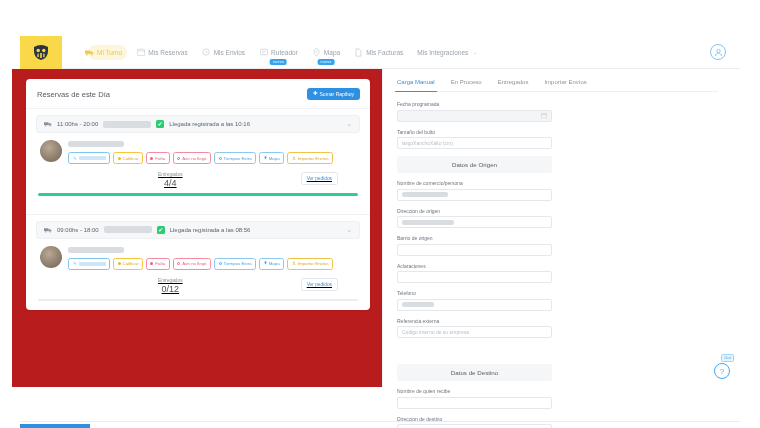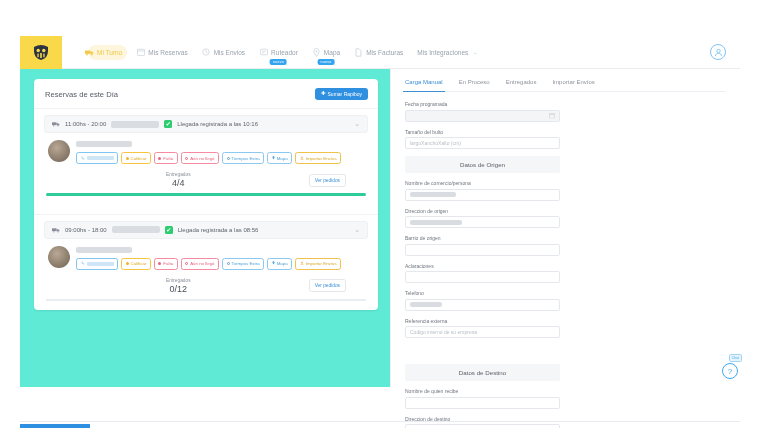--- a/index.html
+++ b/index.html
@@ -49,23 +49,23 @@
   .caret { font-size: 5px; color:#b9c0c7; margin-left:2px; }
   .avatar-btn {
     width: 16px; height: 16px; border-radius: 50%;
     border: 1px solid #7ec5f2; color: #7ec5f2;
     display:flex; align-items:center; justify-content:center;
     margin-right: 14px; flex: 0 0 auto; cursor:pointer;
   }
 
   
   .content {
-    position: absolute; left: 20px; top: 69px;
+    position: absolute; left: 12px; top: 69px;
     width: 720px; height: 318px; display: flex;
-    background: #5eead4;
+    background: #b91c1c;
   }
   .left-col { width: 370px; padding: 10px 12px 0 14px; }
   .right-col {
     width: 350px; background: #ffffff; padding: 10px 14px 0 14px;
     border-left: 1px solid #eceff3; position: relative;
   }
 
   
   .card {
     background: #ffffff; border-radius: 4px;
@@ -123,21 +123,21 @@
   .chip.phone .bar { flex:1 1 auto; height:4px; background:#cfe6f7; border-radius:1px; }
   .chip.cal { border-color:#f5c542; color:#dfa81c; }
   .chip.cal .dot { background:#f0b429; }
   .chip.falta { border-color:#f58ba0; color:#e8647f; }
   .chip.falta .dot { background:#e8647f; }
   .chip.nollego { border-color:#f58ba0; color:#e8647f; }
   .chip.tiempos { border-color:#8cc9f0; color:#4fa3db; }
   .chip.mapa { border-color:#8cc9f0; color:#4fa3db; }
   .chip.importar { border-color:#f0c24a; color:#dba526; }
 
-  .progress-wrap { padding: 8px 4px 0 4px; display:flex; align-items:center; }
+  .progress-wrap { padding: 8px 4px 0 4px; display:flex; align-items:flex-start;text-decoration:underline; }
   .prog-left { flex: 1 1 auto; text-align:center; }
   .prog-label { font-size: 4.8px; color:#8a9099; }
   .prog-num { font-size: 9px; color:#4b5259; margin-top:1px; }
   .ver-pedidos {
     flex: 0 0 auto; font-size:4.8px; color:#3d8fd6;
     border:1px solid #e3e7ec; border-radius:2.5px;
     padding: 3px 5px; background:#fff; cursor:pointer; margin-right: 18px;
   }
   .bar-track { height:2.5px; background:#e9edf1; border-radius:2px; margin: 5px 2px 0 2px; overflow:hidden; }
   .bar-fill { height:100%; background:#2ecc9b; }

